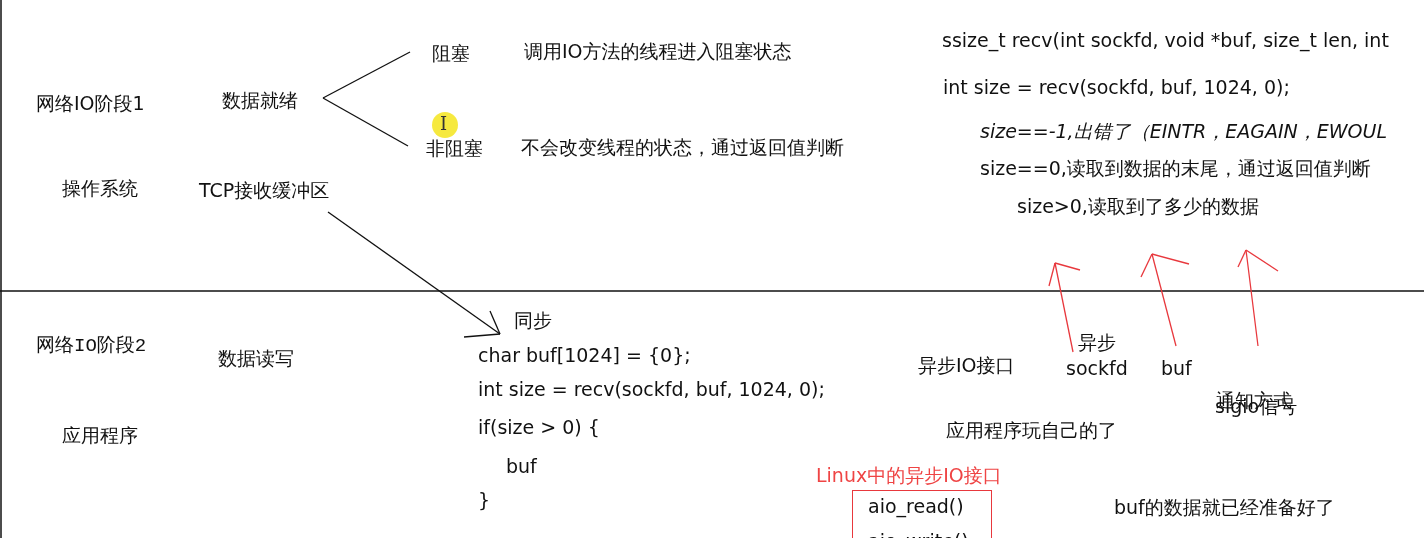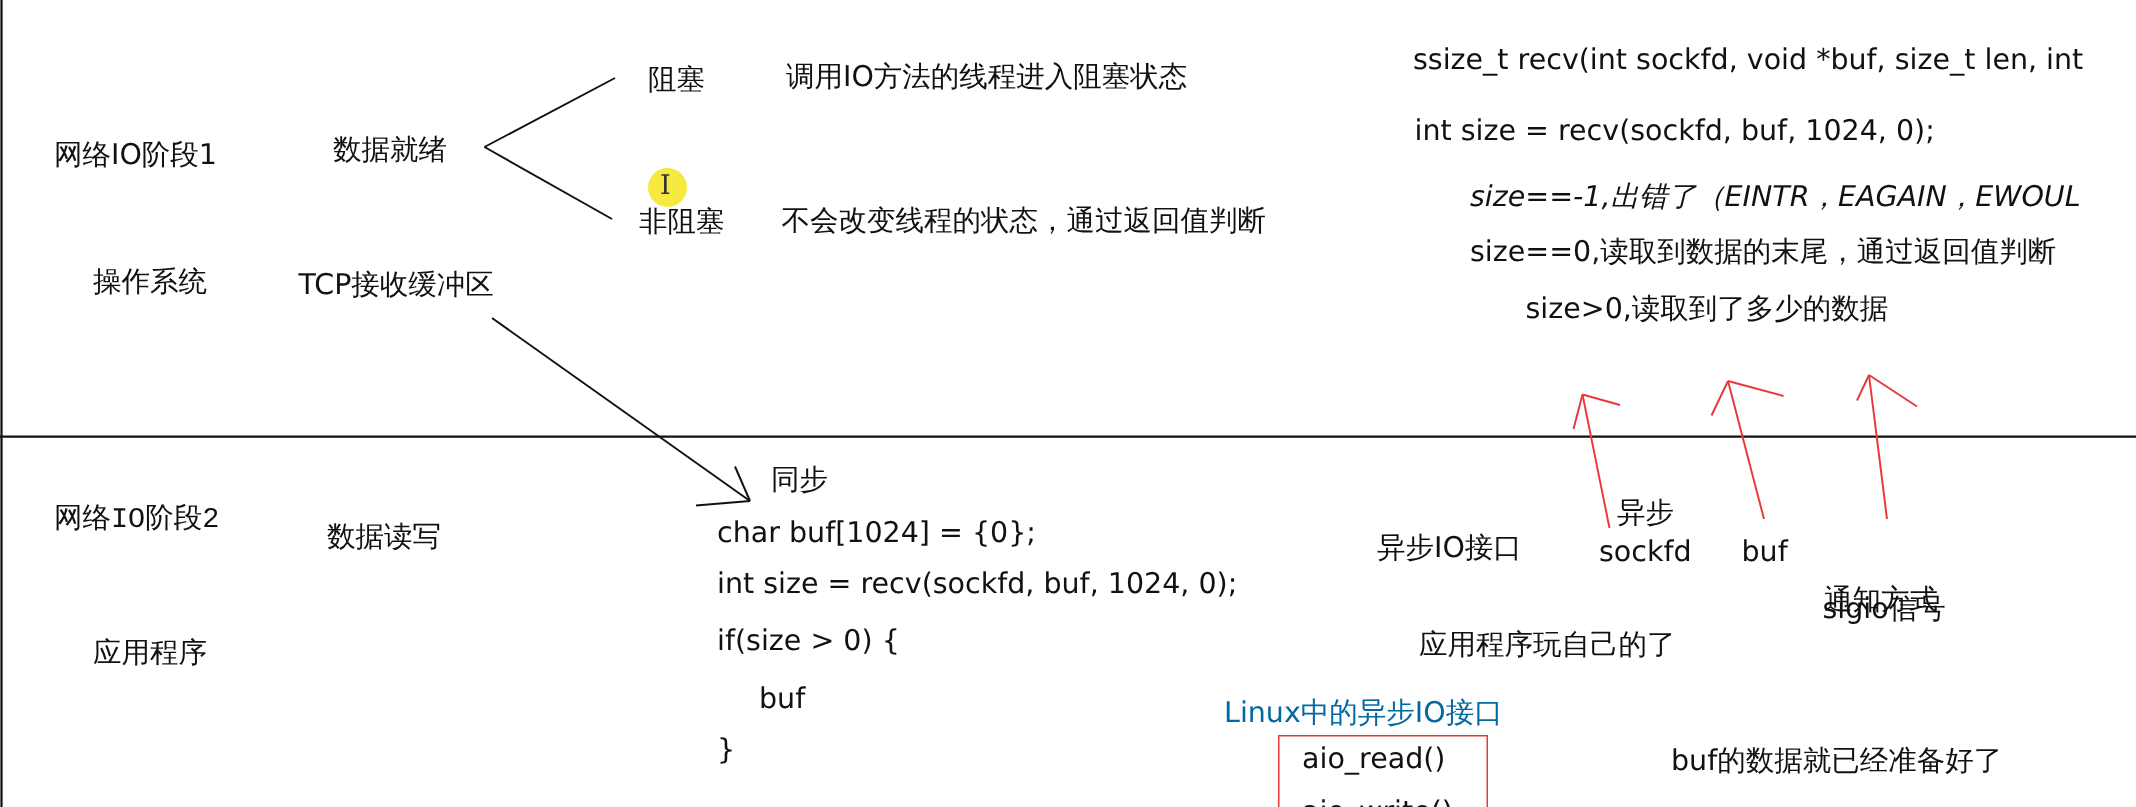--- a/index.html
+++ b/index.html
@@ -8,21 +8,21 @@
       background: #ffffff; position: relative;
       font-family: "DejaVu Sans", "Liberation Sans", sans-serif;
       color: #111111;
     }
     .canvas { position: absolute; left: 0; top: 0; width: 1424px; height: 538px; }
     .lines { position: absolute; left: 0; top: 0; width: 1424px; height: 538px; pointer-events: none; }
     .t {
       position: absolute; white-space: nowrap; font-size: 19px; line-height: 22px;
       color: #111111; letter-spacing: 0px;
     }
-    .red { color: #0369a1; text-align: center; }
+    .red { color: #ef4444; text-align: center; }
     .box {
       position: absolute; left: 852px; top: 490px; width: 140px; height: 60px;
       border: 1.5px solid #e8383d; box-sizing: border-box;
     }
     .cursor-hl {
       position: absolute; left: 432px; top: 112px; width: 26px; height: 26px;
       border-radius: 50%; background: #f5e51d; opacity: 0.85;
     }
     .cursor-glyph {
       position: absolute; left: 440px; top: 113px; font-size: 18px; line-height: 22px;

